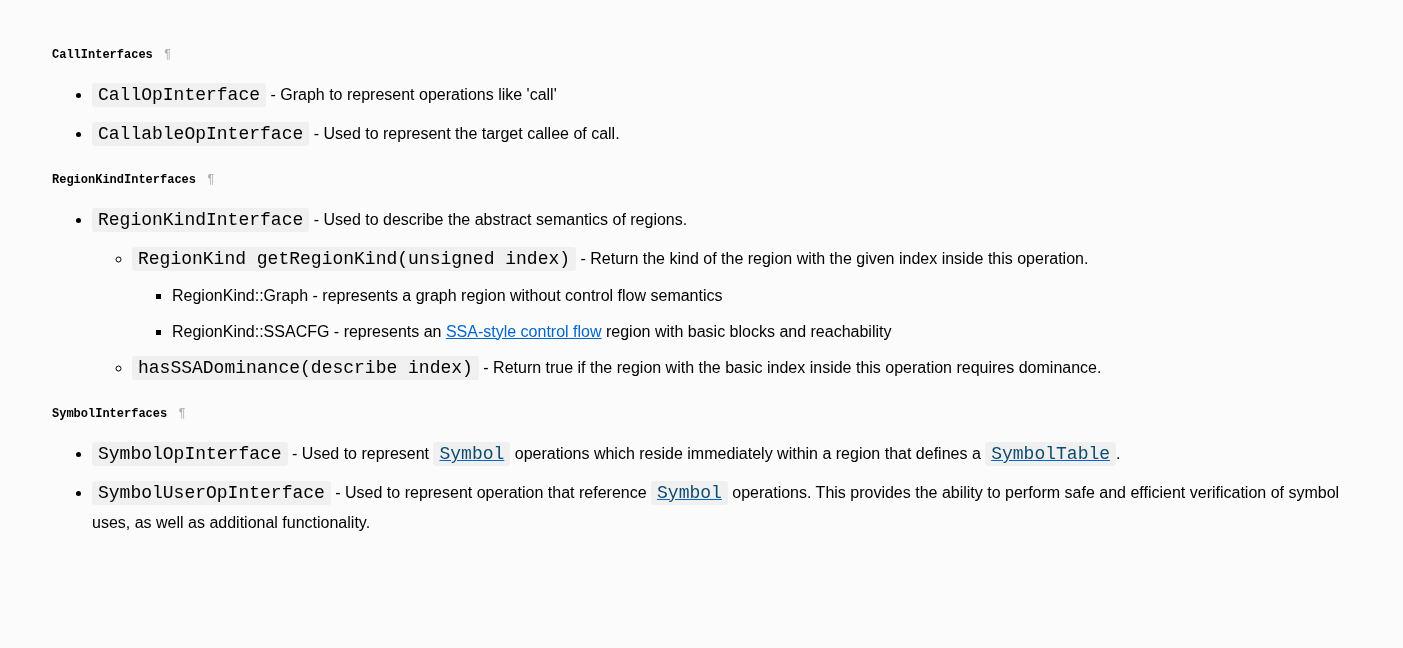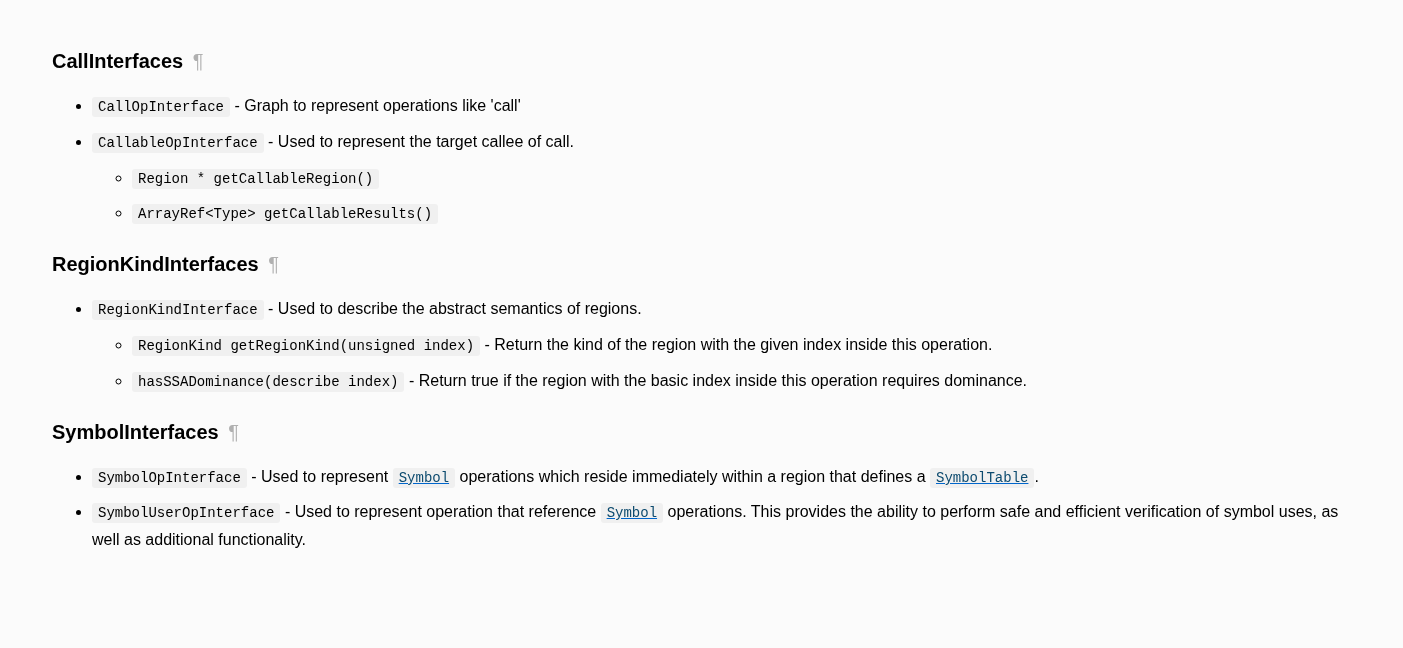--- a/index.html
+++ b/index.html
@@ -5,23 +5,24 @@
     body {
       font-family: -apple-system, BlinkMacSystemFont, "Segoe UI", Helvetica, Arial, sans-serif;
       font-size: 16px;
       line-height: 1.5;
       color: #000;
       background: #fbfbfb;
       margin: 0;
       padding: 24px 52px;
     }
     h4 {
-      font-size: 20px;
+      font-size: 12px;
       font-weight: 700;
       margin: 22px 0 16px 0;
+      font-family: Liberation Mono, monospace;
     }
     .pilcrow {
       color: #b0b0b0;
       font-weight: 400;
       margin-left: 4px;
       cursor: pointer;
     }
     ul {
       margin: 0 0 16px 0;
       padding-left: 40px;
@@ -32,21 +33,21 @@
     }
     ul ul ul {
       list-style-type: square;
     }
     li {
       margin: 8px 0;
       line-height: 1.7;
     }
     code {
       font-family: "SFMono-Regular", Consolas, "Liberation Mono", Menlo, monospace;
-      font-size: 14px;
+      font-size: 18px;
       background: #f0f0f0;
       padding: 2px 6px;
       border-radius: 3px;
     }
     a {
       color: #0066cc;
       text-decoration: underline;
     }
     a code {
       color: #0c4a6e;
@@ -58,37 +59,37 @@
 <h4>
   <span>CallInterfaces</span>
   <span class="pilcrow">¶</span>
 </h4>
 <ul>
   <li>
     <code>CallOpInterface</code><span> - Graph to represent operations like 'call'</span>
   </li>
   <li>
     <code>CallableOpInterface</code><span> - Used to represent the target callee of call.</span>
-    <ul>
-      <li><code>Region * getCallableRegion()</code></li>
-      <li><code>ArrayRef&lt;Type&gt; getCallableResults()</code></li>
-    </ul>
   </li>
 </ul>
 
 <h4>
   <span>RegionKindInterfaces</span>
   <span class="pilcrow">¶</span>
 </h4>
 <ul>
   <li>
     <code>RegionKindInterface</code><span> - Used to describe the abstract semantics of regions.</span>
     <ul>
       <li>
         <code>RegionKind getRegionKind(unsigned index)</code><span> - Return the kind of the region with the given index inside this operation.</span>
+        <ul>
+          <li><span>RegionKind::Graph - represents a graph region without control flow semantics</span></li>
+          <li><span>RegionKind::SSACFG - represents an </span><a href="#">SSA-style control flow</a><span> region with basic blocks and reachability</span></li>
+        </ul>
       </li>
       <li>
         <code>hasSSADominance(describe index)</code><span> - Return true if the region with the basic index inside this operation requires dominance.</span>
       </li>
     </ul>
   </li>
 </ul>
 
 <h4>
   <span>SymbolInterfaces</span>

